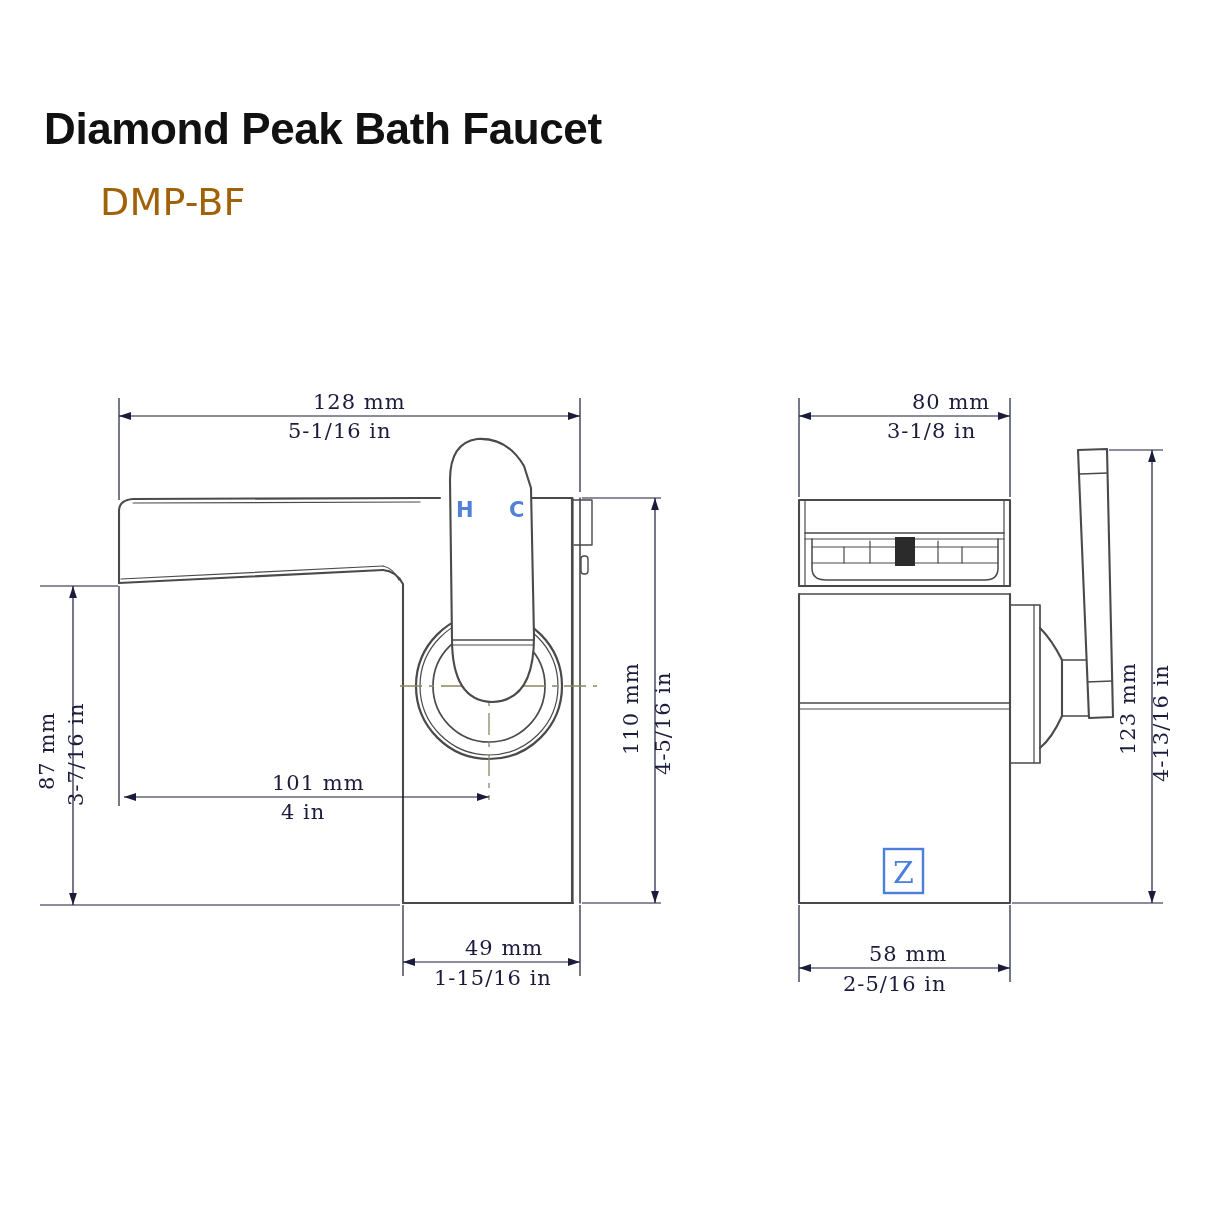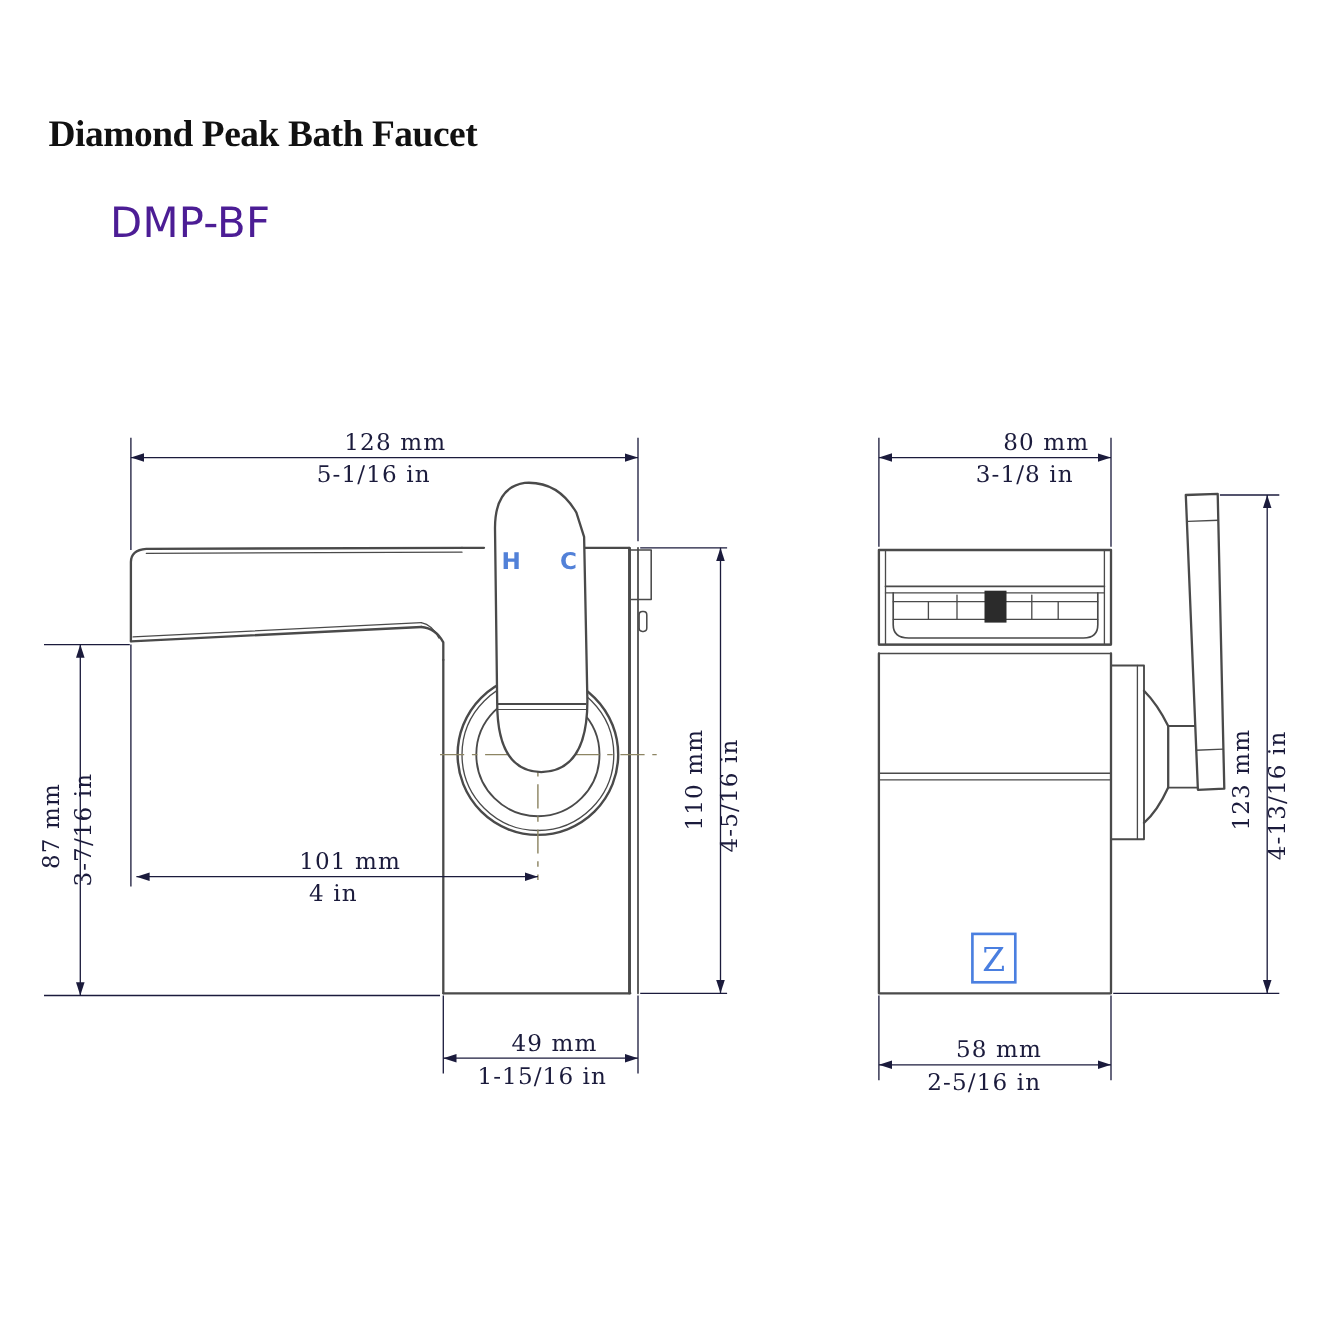--- a/index.html
+++ b/index.html
@@ -6,28 +6,28 @@
   html,body{margin:0;padding:0;background:#ffffff;}
   body{
     width:1214px;height:1214px;position:relative;overflow:hidden;
     font-family:"Liberation Sans", sans-serif;
     -webkit-font-smoothing:antialiased;
   }
   #sheet{position:absolute;left:0;top:0;width:1214px;height:1214px;}
   .title-block{position:absolute;left:0;top:0;width:1214px;height:260px;}
   .title-main{
     position:absolute;left:44px;top:104px;
-    font-family:Liberation Serif, serif;
-    font-size:34px;font-weight:700;color:#111111;letter-spacing:-0.4px;
+    font-family:Liberation Sans, sans-serif;
+    font-size:44px;font-weight:700;color:#111111;letter-spacing:-0.4px;
     white-space:nowrap;
   }
   .title-sub{
     position:absolute;left:100px;top:180px;
     font-family:"DejaVu Sans","Liberation Sans",sans-serif;
-    font-size:38px;font-weight:400;color:#4c1d95;letter-spacing:0.2px;
+    font-size:38px;font-weight:400;color:#a16207;letter-spacing:0.2px;
     white-space:nowrap;
   }
   svg{display:block;position:absolute;left:0;top:0;}
   .dimtxt{
     font-family:"DejaVu Serif","Liberation Serif",serif;
     font-size:21px;fill:#1b1b3c;letter-spacing:1px;
   }
   .hc{
     font-family:"DejaVu Sans","Liberation Sans",sans-serif;
     font-size:21px;font-weight:700;fill:#5281d8;

